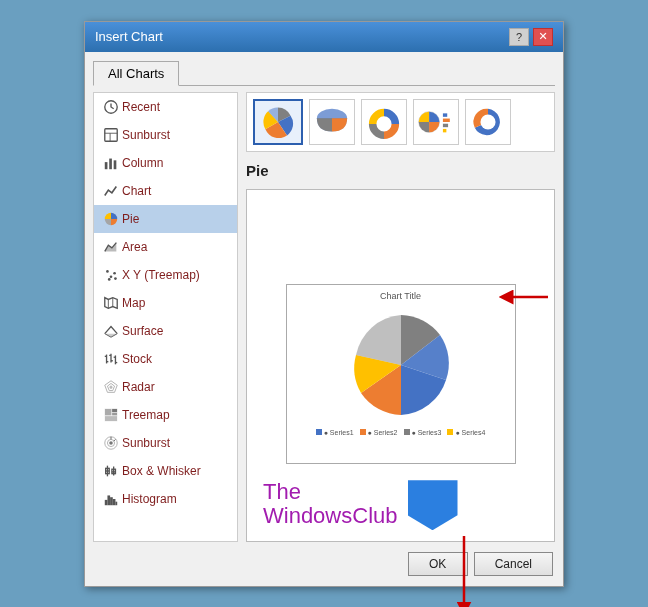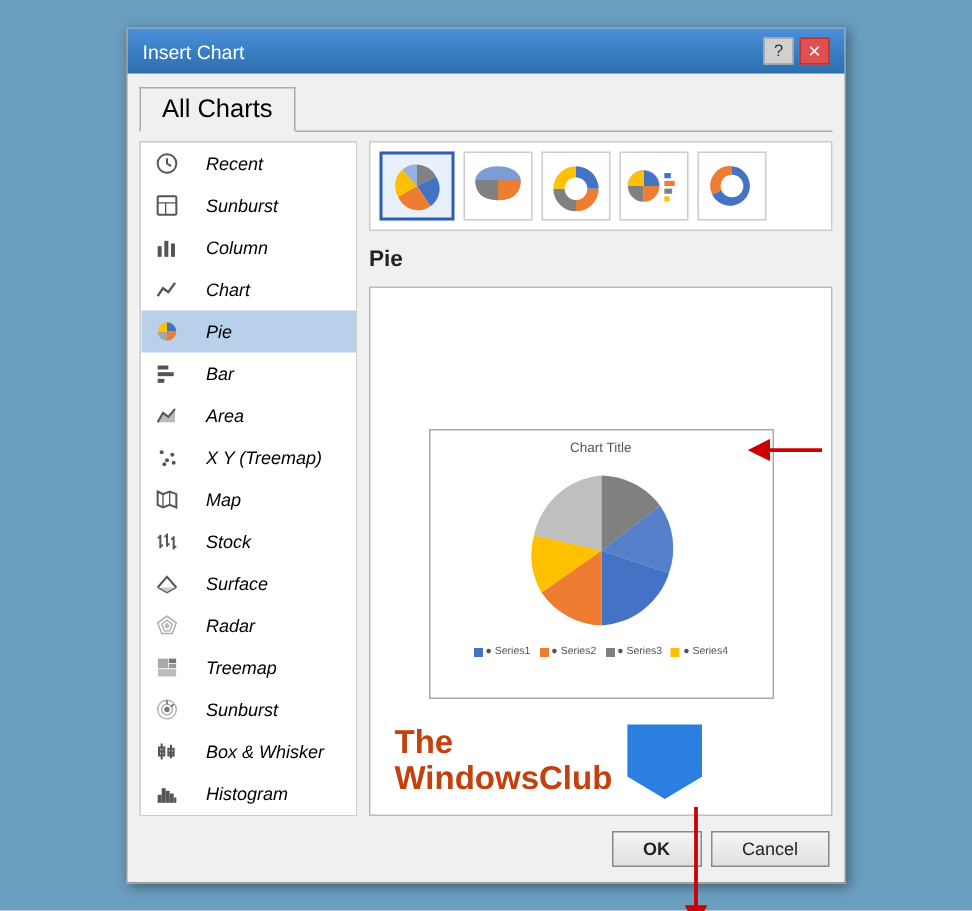--- a/index.html
+++ b/index.html
@@ -62,21 +62,21 @@
       display: flex;
       border-bottom: 1px solid #aaa;
       margin-bottom: 0;
     }
     .tab {
       padding: 4px 14px;
       border: 1px solid #aaa;
       border-bottom: none;
       background: #e8e8e8;
       cursor: pointer;
-      font-size: 17px;
+      font-size: 13px;
       margin-right: 0;
       position: relative;
       top: 1px;
     }
     .tab.active {
       background: #f0f0f0;
       font-weight: 500;
       border-bottom: 1px solid #f0f0f0;
     }
     .main-content {
@@ -87,26 +87,25 @@
     .sidebar {
       width: 145px;
       background: white;
       border: 1px solid #ccc;
       overflow-y: auto;
       flex-shrink: 0;
     }
     .sidebar-item {
       display: flex;
       align-items: center;
-      gap: 17px;
+      gap: 2px;
       padding: 5px 8px;
       cursor: pointer;
       font-size: 12px;
-      color: #000000;
-      font-style: italic;
+      color: #7f1d1d;
     }
     .sidebar-item.selected {
       background: #b8d0ea;
     }
     .sidebar-icon {
       width: 18px;
       height: 18px;
       flex-shrink: 0;
       display: flex;
       align-items: center;
@@ -208,22 +207,22 @@
     .watermark {
       position: absolute;
       bottom: 12px;
       left: 16px;
       display: flex;
       flex-direction: column;
       align-items: flex-start;
     }
     .watermark-text {
       font-size: 22px;
-      font-weight: bold;
-      color: #c2410c;
+      font-weight: normal;
+      color: #a21caf;
       line-height: 1.1;
     }
     .watermark-logo {
       width: 50px;
       height: 50px;
       background: #2b7fe0;
       clip-path: polygon(0 0, 100% 0, 100% 70%, 50% 100%, 0 70%);
       position: absolute;
       right: -60px;
       top: 0;
@@ -237,21 +236,20 @@
     .btn {
       padding: 4px 20px;
       font-size: 12px;
       border: 1px solid #888;
       background: linear-gradient(to bottom, #f5f5f5, #e0e0e0);
       cursor: pointer;
       color: #222;
     }
     .btn.ok {
       min-width: 60px;
-      font-weight: bold;
     }
   </style>
 </head>
 <body>
 
 <div class="dialog">
 
   <div class="title-bar">
     <span>Insert Chart</span>
     <div class="title-bar-controls">
@@ -316,30 +314,20 @@
             <svg viewBox="0 0 18 18" width="16" height="16">
               <path d="M9,9 L9,2 A7,7,0,0,1,16,9 Z" fill="#4472c4"></path>
               <path d="M9,9 L16,9 A7,7,0,0,1,9,16 Z" fill="#ed7d31"></path>
               <path d="M9,9 L9,16 A7,7,0,0,1,2,9 Z" fill="#a5a5a5"></path>
               <path d="M9,9 L2,9 A7,7,0,0,1,9,2 Z" fill="#ffc000"></path>
             </svg>
           </div>
           <span>Pie</span>
         </div>
 
-        <div class="sidebar-item">
-          <div class="sidebar-icon">
-            <svg viewBox="0 0 18 18" width="16" height="16">
-                <rect x="2" y="3" width="8" height="3" fill="#555"></rect>
-                <rect x="2" y="8" width="12" height="3" fill="#555"></rect>
-                <rect x="2" y="13" width="5" height="3" fill="#555"></rect>
-              </svg>
-          </div>
-          <span>Bar</span>
-        </div>
 
         <div class="sidebar-item">
           <div class="sidebar-icon">
             <svg viewBox="0 0 18 18" width="16" height="16">
                 <polygon points="2,14 6,7 10,10 15,4 15,14" fill="#aaa" opacity="0.8"></polygon>
                 <polyline points="2,14 6,7 10,10 15,4" fill="none" stroke="#555" stroke-width="1.5"></polyline>
               </svg>
           </div>
           <span>Area</span>
         </div>
@@ -359,47 +347,47 @@
 
         <div class="sidebar-item">
           <div class="sidebar-icon">
             <svg viewBox="0 0 18 18" width="16" height="16">
                 <polygon points="2,3 6,5 11,3 16,5 16,15 11,13 6,15 2,13" fill="none" stroke="#555" stroke-width="1.5"></polygon>
                 <line x1="6" y1="5" x2="6" y2="15" stroke="#555" stroke-width="1"></line>
                 <line x1="11" y1="3" x2="11" y2="13" stroke="#555" stroke-width="1"></line>
               </svg>
           </div>
           <span>Map</span>
+        </div>
+
+        <div class="sidebar-item">
+          <div class="sidebar-icon">
+            <svg viewBox="0 0 18 18" width="16" height="16">
+                <path d="M2,12 L9,4 L16,12" fill="none" stroke="#555" stroke-width="1.5"></path>
+                <path d="M2,12 L9,16 L16,12" fill="#ccc" stroke="#555" stroke-width="1"></path>
+              </svg>
+          </div>
+          <span>Surface</span>
         </div>
 
         <div class="sidebar-item">
           <div class="sidebar-icon">
             <svg viewBox="0 0 18 18" width="16" height="16">
                 <line x1="4" y1="4" x2="4" y2="14" stroke="#555" stroke-width="1.5"></line>
                 <line x1="4" y1="6" x2="2" y2="6" stroke="#555" stroke-width="1.5"></line>
                 <line x1="4" y1="12" x2="6" y2="12" stroke="#555" stroke-width="1.5"></line>
                 <line x1="9" y1="3" x2="9" y2="13" stroke="#555" stroke-width="1.5"></line>
                 <line x1="9" y1="5" x2="7" y2="5" stroke="#555" stroke-width="1.5"></line>
                 <line x1="9" y1="11" x2="11" y2="11" stroke="#555" stroke-width="1.5"></line>
                 <line x1="14" y1="5" x2="14" y2="15" stroke="#555" stroke-width="1.5"></line>
                 <line x1="14" y1="7" x2="12" y2="7" stroke="#555" stroke-width="1.5"></line>
                 <line x1="14" y1="13" x2="16" y2="13" stroke="#555" stroke-width="1.5"></line>
               </svg>
           </div>
           <span>Stock</span>
-        </div>
-
-        <div class="sidebar-item">
-          <div class="sidebar-icon">
-            <svg viewBox="0 0 18 18" width="16" height="16">
-                <path d="M2,12 L9,4 L16,12" fill="none" stroke="#555" stroke-width="1.5"></path>
-                <path d="M2,12 L9,16 L16,12" fill="#ccc" stroke="#555" stroke-width="1"></path>
-              </svg>
-          </div>
-          <span>Surface</span>
         </div>
 
         <div class="sidebar-item">
           <div class="sidebar-icon">
             <svg viewBox="0 0 18 18" width="16" height="16">
                 <polygon points="9,2 16,7 13,15 5,15 2,7" fill="none" stroke="#aaa" stroke-width="1"></polygon>
                 <polygon points="9,5 13,8 11,13 7,13 5,8" fill="none" stroke="#aaa" stroke-width="1"></polygon>
                 <polygon points="9,7 11,9 10,11 8,11 7,9" fill="#777" opacity="0.5"></polygon>
               </svg>
           </div>

